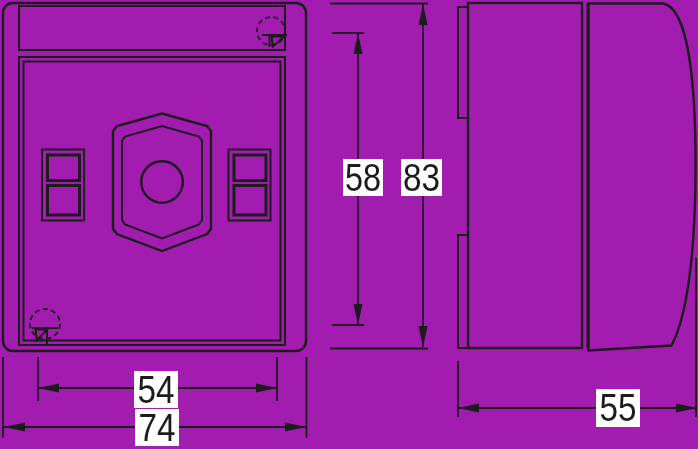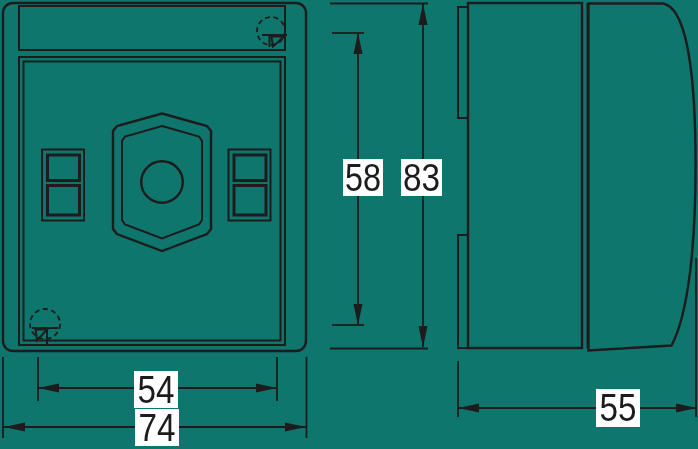--- a/index.html
+++ b/index.html
@@ -5,21 +5,21 @@
   html, body {
     margin: 0;
     padding: 0;
     background: #ffffff;
     font-family: "Liberation Sans", sans-serif;
   }
   .drawing-wrap {
     position: relative;
     width: 698px;
     height: 449px;
-    background: #0f766e;
+    background: #a21caf;
     overflow: hidden;
   }
   svg { display: block; }
   .obj  { fill: none; stroke: #1c1c1c; stroke-width: 2.4; stroke-linejoin: miter; }
   .obj-thin { fill: none; stroke: #1c1c1c; stroke-width: 2; }
   .win  { fill: none; stroke: #1c1c1c; stroke-width: 3; }
   .dash { fill: none; stroke: #1c1c1c; stroke-width: 1.8; stroke-dasharray: 5 3.5; }
   .dim  { fill: none; stroke: #1c1c1c; stroke-width: 1.8; }
   .arr  { fill: #1c1c1c; stroke: none; }
   .lblbg { fill: #ffffff; stroke: none; }

